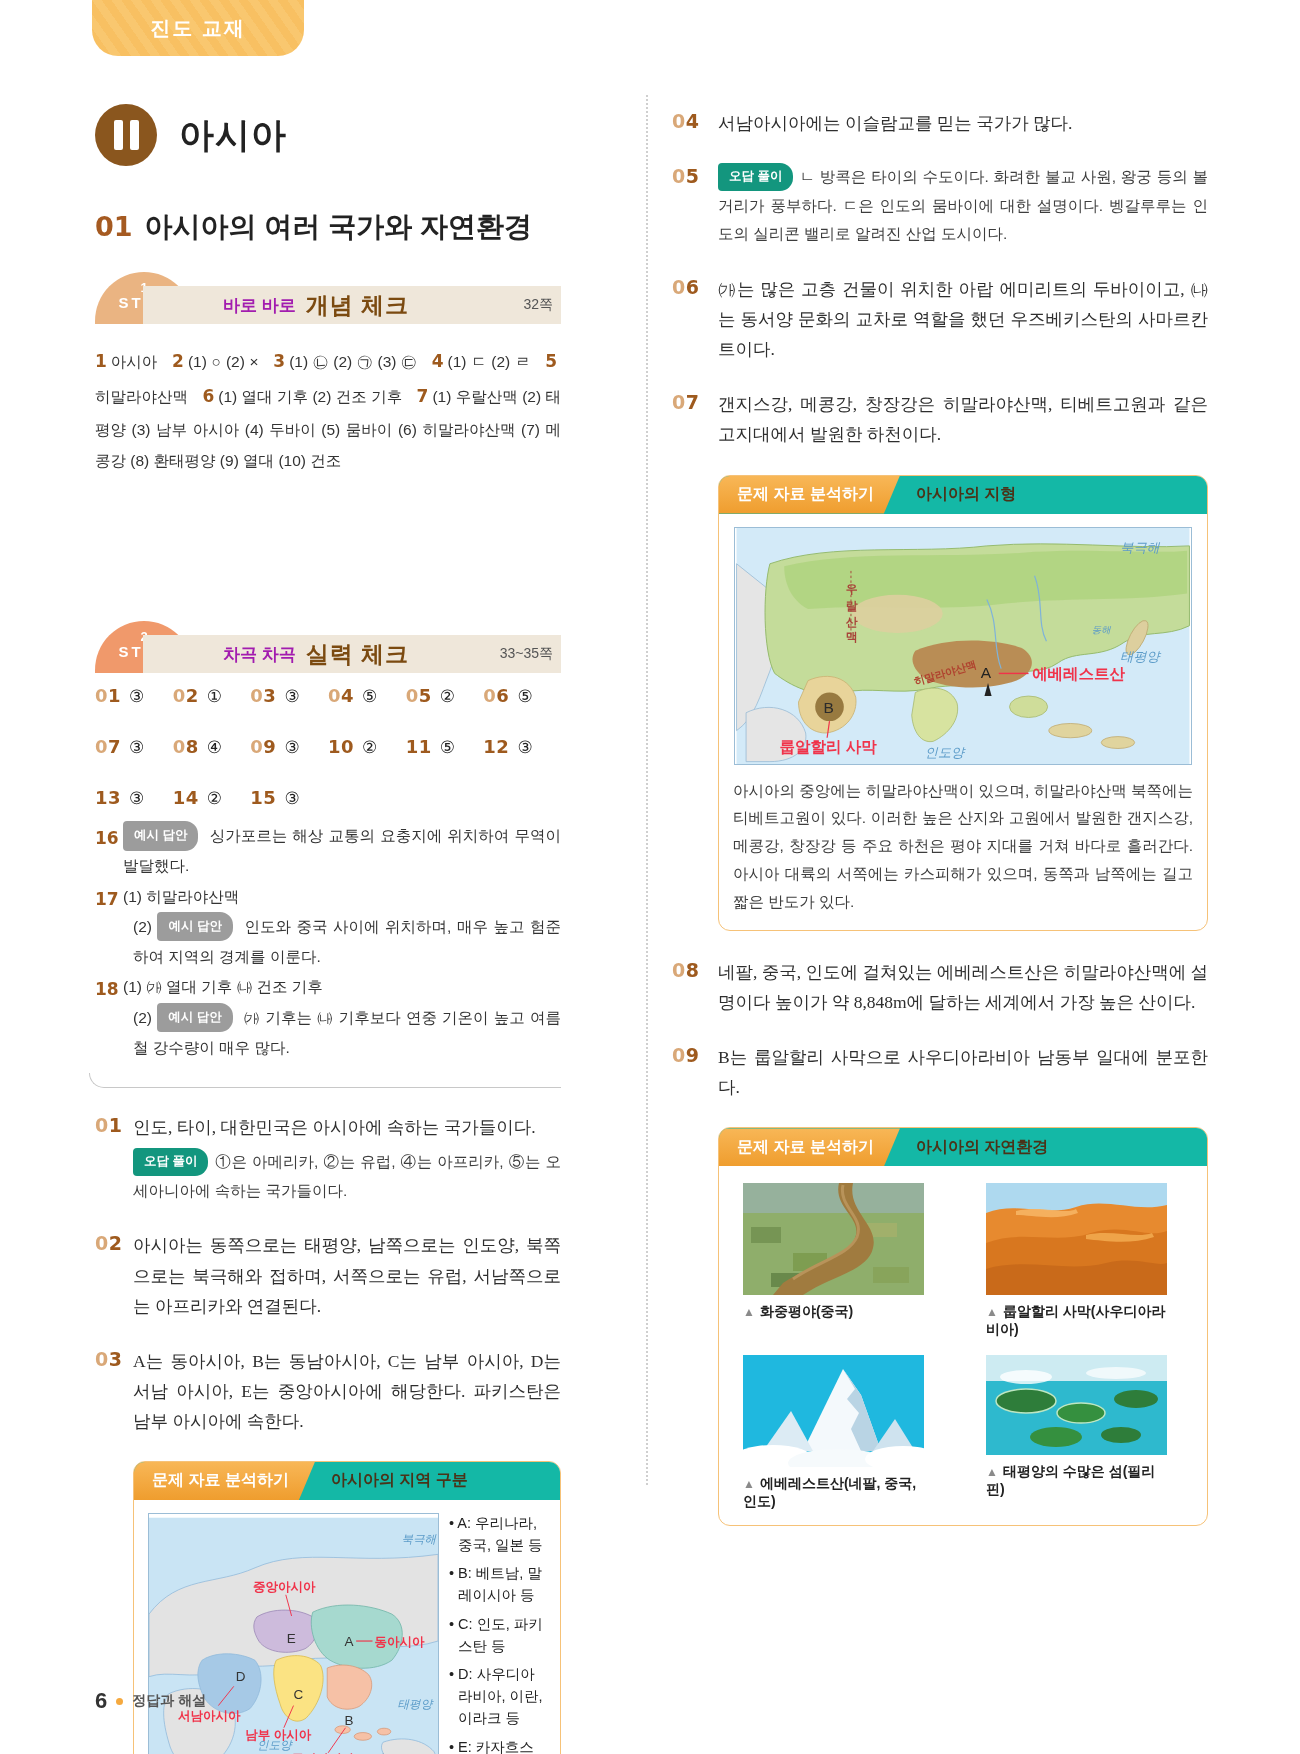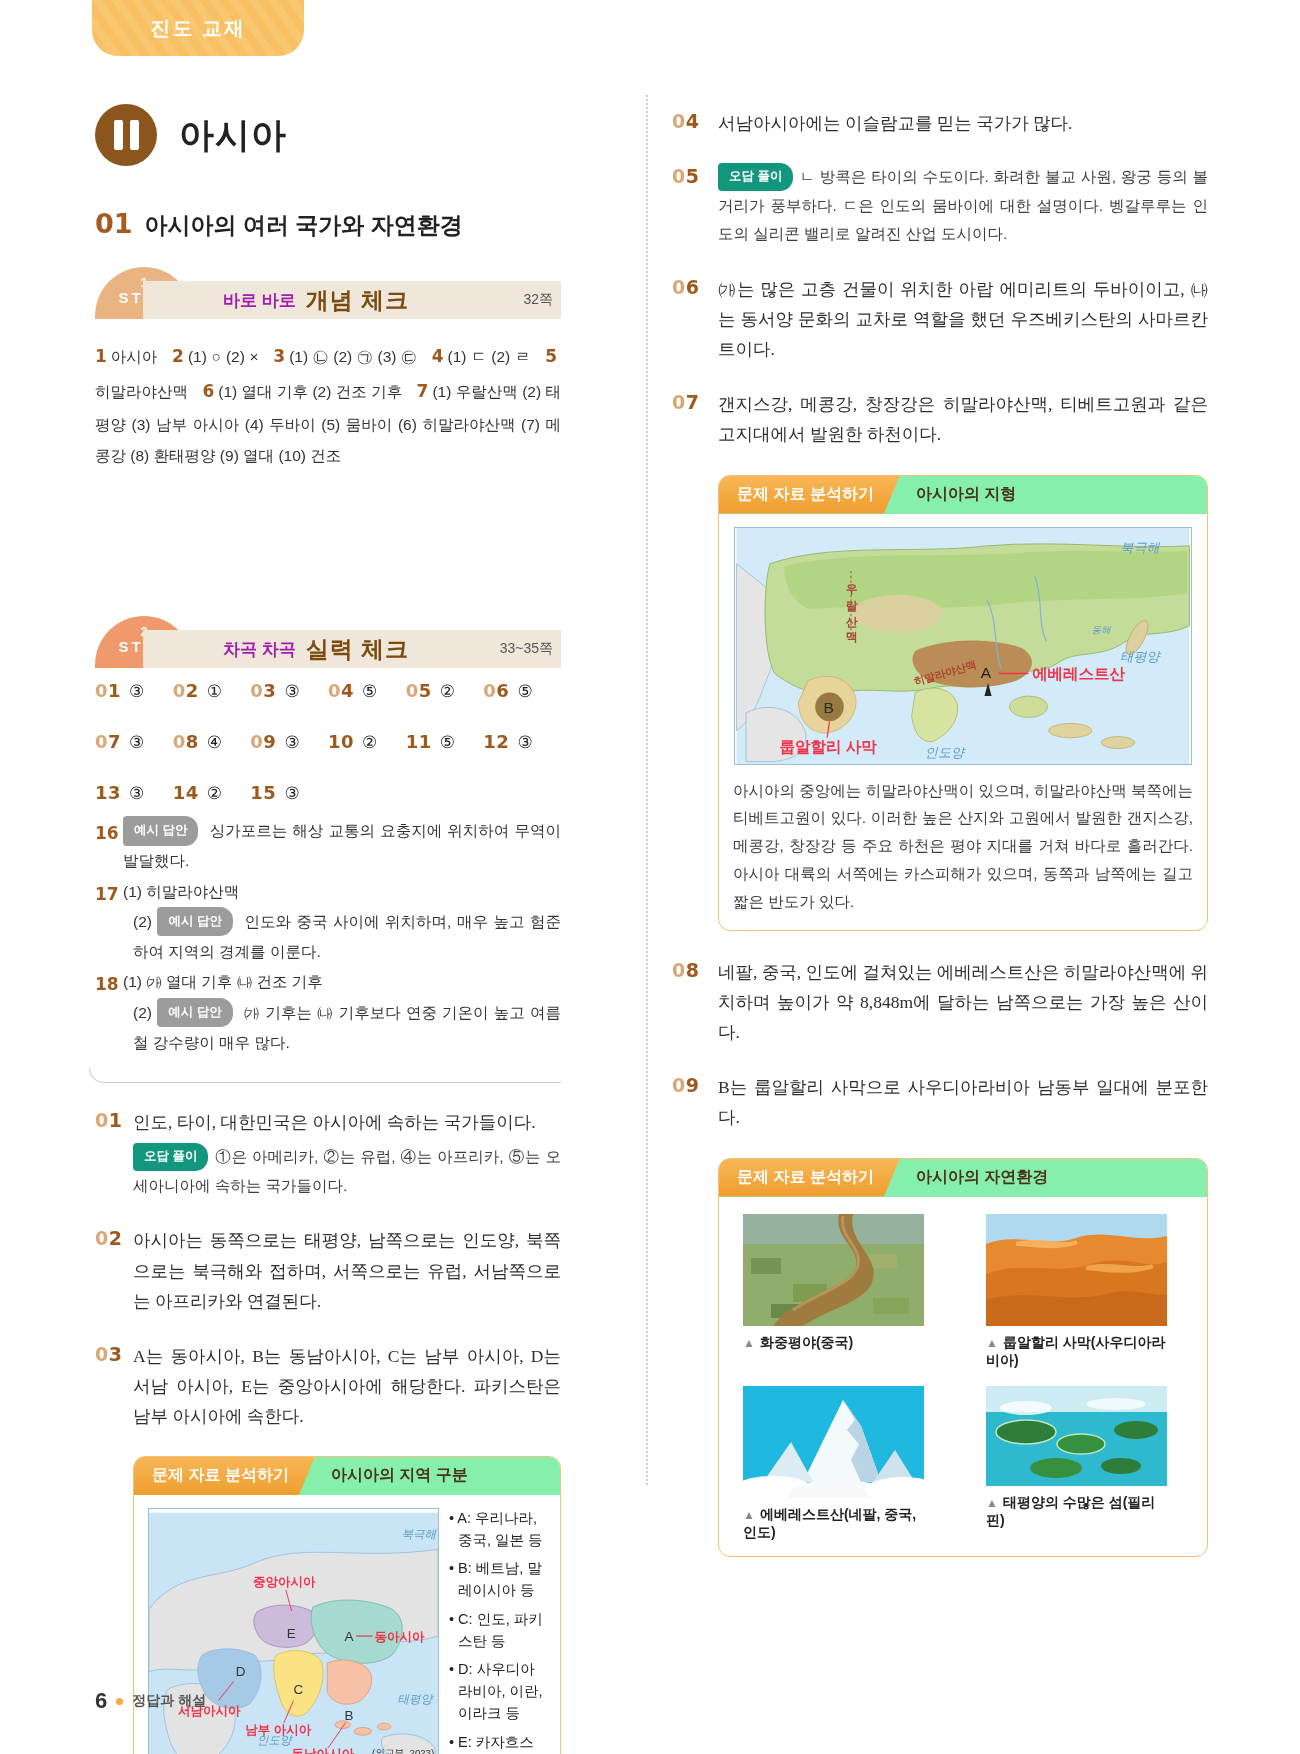--- a/index.html
+++ b/index.html
@@ -20,21 +20,21 @@
 
   
   .unit { display:flex; align-items:center; gap:22px; height:70px; }
   .unit-badge { width:62px; height:62px; border-radius:50%; background:#8a561e;
     display:flex; align-items:center; justify-content:center; gap:7px; }
   .unit-badge i { display:block; width:9px; height:30px; background:#fff; border-radius:2px; }
   .unit-title { font-size:35px; font-weight:bold; color:#222; letter-spacing:1px; }
 
   .section-title { margin-top:38px; display:flex; align-items:baseline; gap:12px; }
   .section-title .snum { font-size:27px; font-weight:800; color:#a55a21; font-family:"DejaVu Sans", sans-serif; }
-  .section-title .stxt { font-size:23px; font-weight:bold; color:#222; }
+  .section-title .stxt { font-size:28px; font-weight:bold; color:#222; }
 
   
   .stepband { position:relative; height:54px; margin-top:24px; }
   .stepband .dome { position:absolute; left:0; bottom:0; width:98px; height:52px;
     border-radius:98px 98px 0 0; text-align:center; color:#fff; }
   .stepband .dome .d1 { display:block; font-size:13px; font-weight:bold; margin-top:9px; line-height:1; }
   .stepband .dome .d2 { display:block; font-size:15px; font-weight:bold; letter-spacing:3px; line-height:1.2; }
   .stepband.s1 .dome { background:#eab482; }
   .stepband.s2 .dome { background:#f0996b; }
   .stepband .band { position:absolute; left:48px; right:0; bottom:0; height:38px; background:#efe7da;
@@ -70,21 +70,21 @@
 
   
   .expl { position:relative; padding-left:38px; margin-bottom:25px; }
   .col-right .expl { padding-left:46px; }
   .expl .qnum { position:absolute; left:0; top:2px; font-size:19px; }
   .expl .body { font-family:"Liberation Serif", serif; font-size:17.5px; line-height:1.72; color:#2e2e2e; text-align:justify; }
   .expl .wrongblk { margin-top:6px; font-family:"Liberation Sans", sans-serif; font-size:15.5px; line-height:1.85; color:#3d3d3d; text-align:justify; }
 
   
   .abox { border:1.6px solid #f6c278; border-radius:12px; background:#fff; overflow:hidden; }
-  .abox-hd { display:flex; height:38px; background:#86efac; }
+  .abox-hd { display:flex; height:38px; background:#14b8a6; }
   .abox-hd .hleft { flex:none; background:linear-gradient(180deg,#f8b757,#ef9d2e);
     color:#fff; font-weight:bold; font-size:16px; display:flex; align-items:center;
     padding:0 26px 0 18px; clip-path:polygon(0 0,100% 0,calc(100% - 16px) 100%,0 100%); }
   .abox-hd .hright { display:flex; align-items:center; padding-left:16px; font-size:16px; font-weight:bold; color:#4a3318; }
   .abox-bd { padding:13px 14px 14px; }
 
   .box1-wrap { margin-left:38px; margin-top:4px; }
   .box1-flex { display:flex; gap:10px; }
   .map-frame { border:1px solid #9bbdd6; }
   .bullets { width:100px; font-size:14.5px; line-height:1.5; color:#222; }
@@ -335,21 +335,21 @@
             <text class="red-lab" x="36" y="188" font-size="13">룹알할리 사막</text>
           </svg>
           <div class="map-caption">아시아의 중앙에는 히말라야산맥이 있으며, 히말라야산맥 북쪽에는 티베트고원이 있다. 이러한 높은 산지와 고원에서 발원한 갠지스강, 메콩강, 창장강 등 주요 하천은 평야 지대를 거쳐 바다로 흘러간다. 아시아 대륙의 서쪽에는 카스피해가 있으며, 동쪽과 남쪽에는 길고 짧은 반도가 있다.</div>
         </div>
       </div>
     </div>
 
     <div id="right-expls2">
         <div class="expl">
           <span class="qnum"><span class="zero">0</span>8</span>
-          <div class="body">네팔, 중국, 인도에 걸쳐있는 에베레스트산은 히말라야산맥에 위치하며 높이가 약 8,848m에 달하는 남쪽으로는 가장 높은 산이다.</div>
+          <div class="body">네팔, 중국, 인도에 걸쳐있는 에베레스트산은 히말라야산맥에 설명이다 높이가 약 8,848m에 달하는 세계에서 가장 높은 산이다.</div>
         </div>
         <div class="expl">
           <span class="qnum"><span class="zero">0</span>9</span>
           <div class="body">B는 룹알할리 사막으로 사우디아라비아 남동부 일대에 분포한다.</div>
         </div>
       </div>
 
     <div style="margin-left:46px;">
       <div class="abox">
         <div class="abox-hd">

